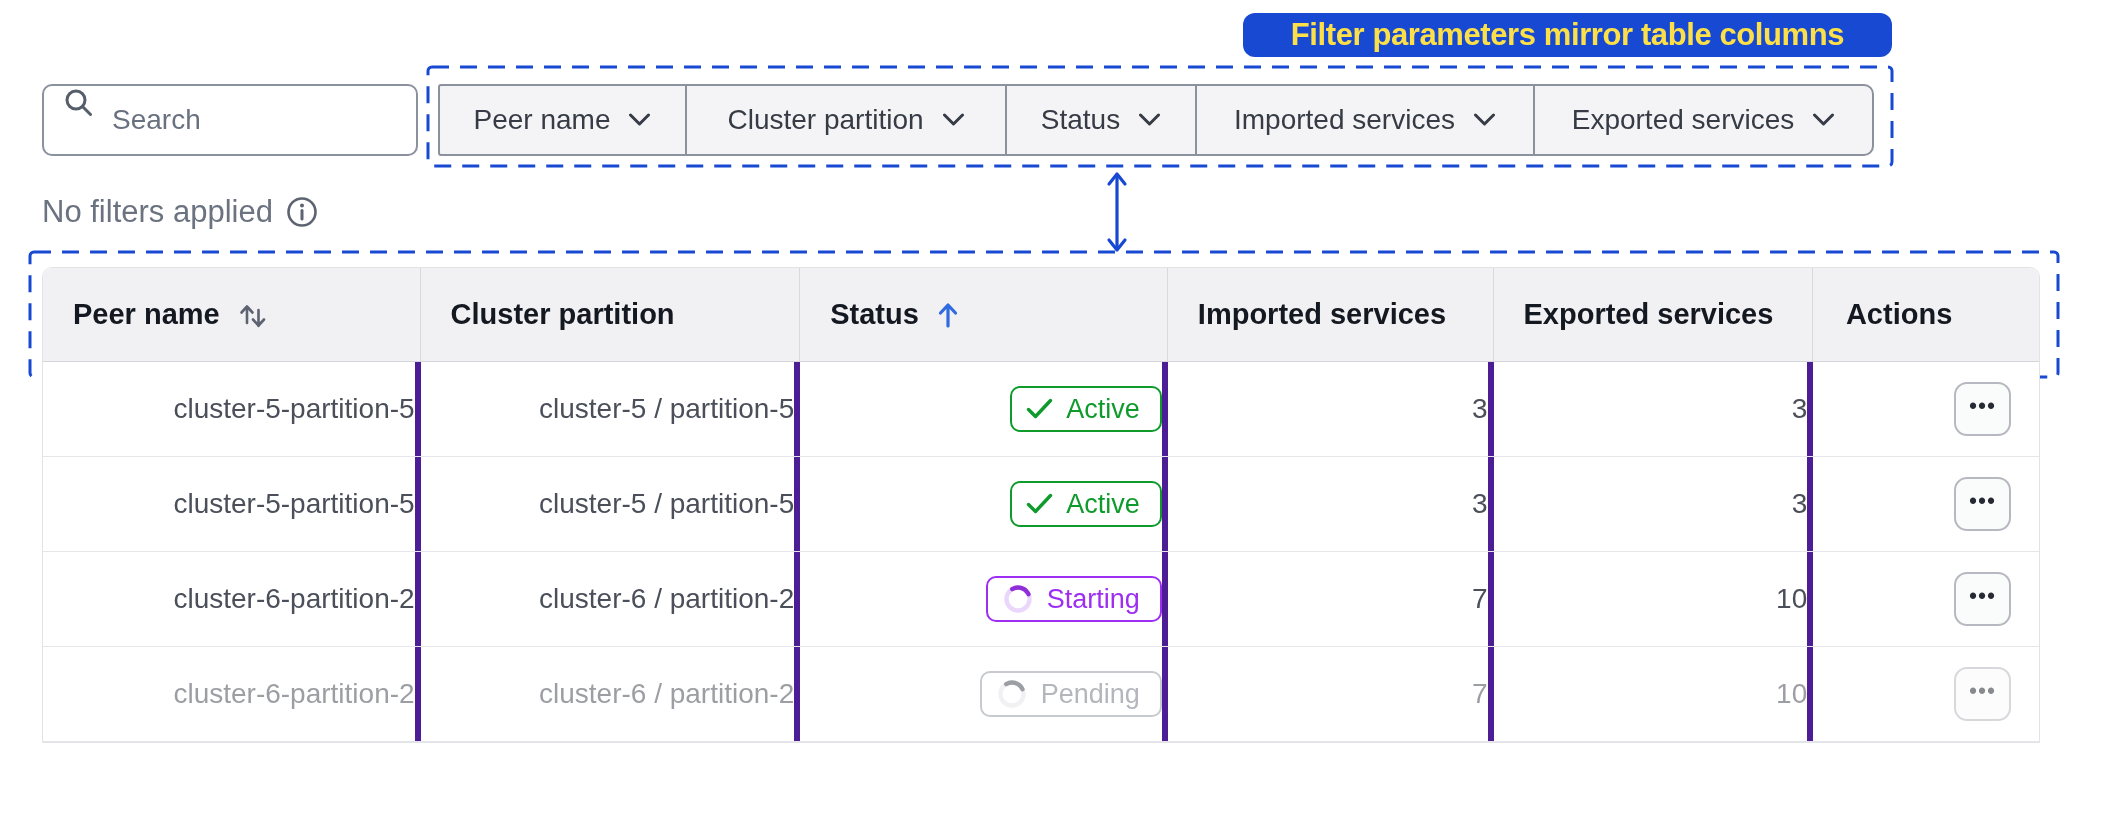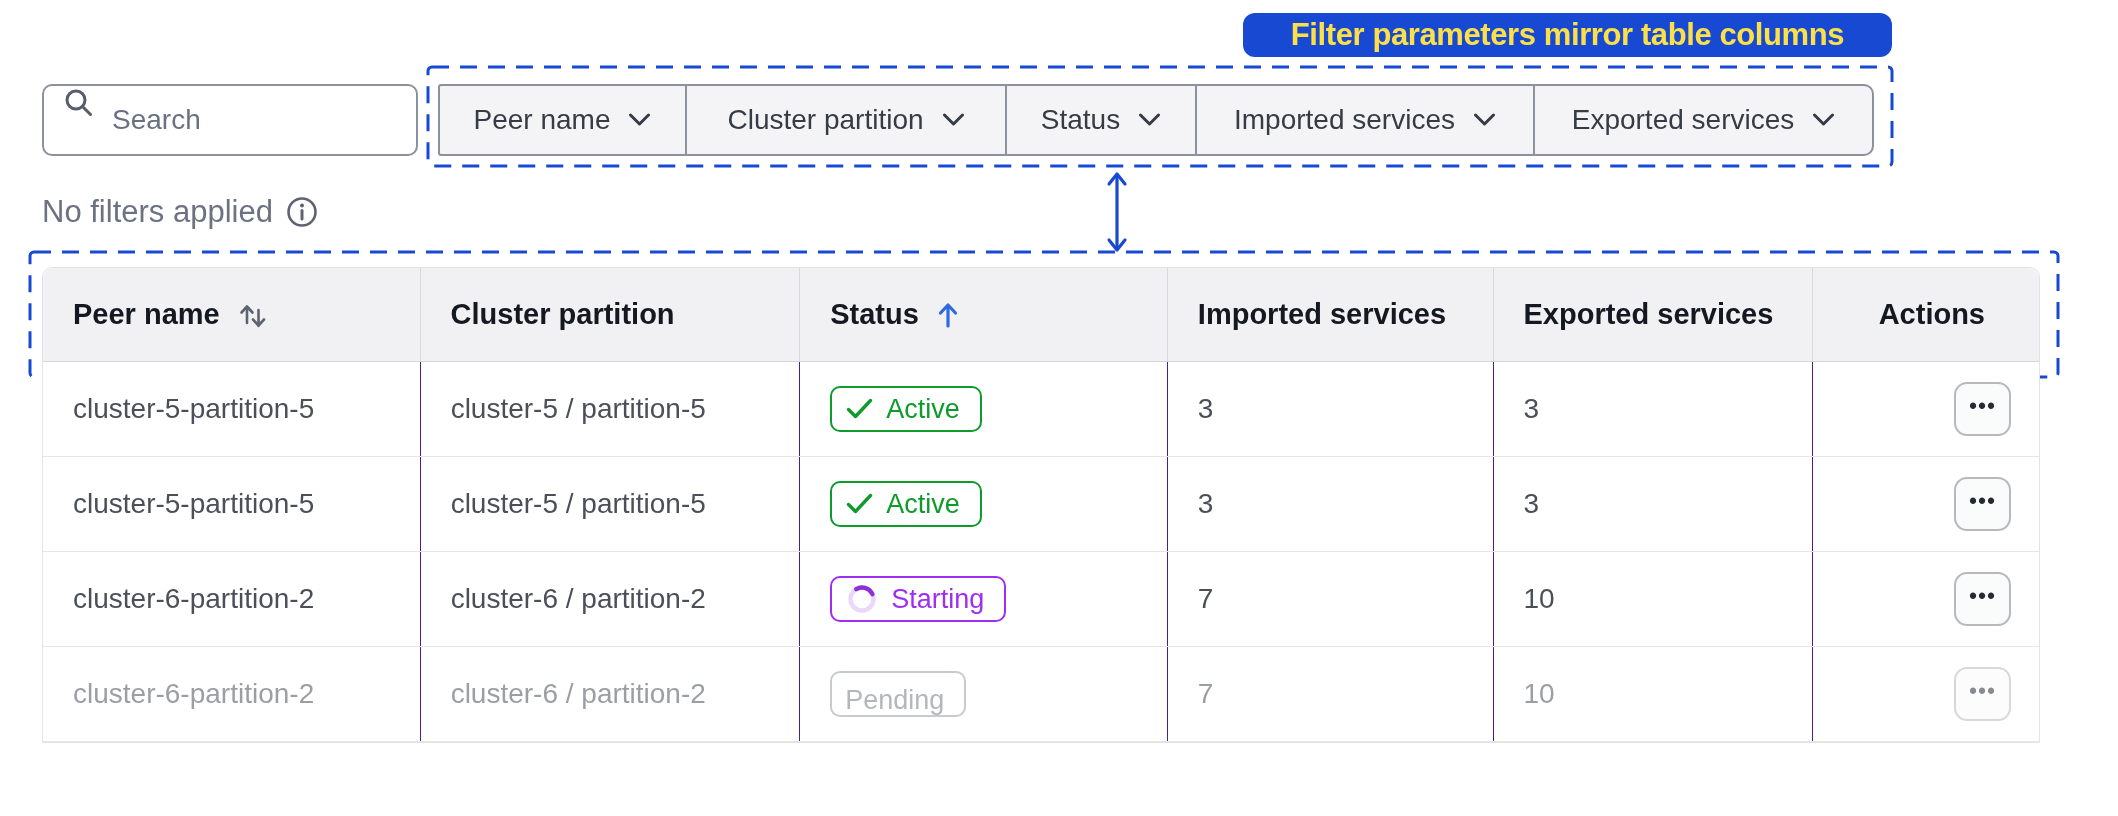--- a/index.html
+++ b/index.html
@@ -69,40 +69,40 @@
   }
   .th{
     display:flex;align-items:center;gap:16px;padding-left:30px;
     font-size:29px;font-weight:700;color:#141820;border-right:1px solid #d8d9dc;
   }
   .th:last-child{border-right:none;}
   .tr{display:flex;height:95px;border-bottom:1px solid #e5e6e9;background:#fff;}
   .tr:last-child{border-bottom:1px solid #e5e6e9;}
   .td{
     display:flex;align-items:center;padding-left:30px;
-    font-size:28px;color:#4a4f59;border-right:1px solid #4c1d95;
+    font-size:28px;color:#4a4f59;border-right:6px solid #4c1d95;justify-content:flex-end;
   }
   .td:last-child{border-right:none;}
   .c1{width:378px;}.c2{width:380px;}.c3{width:368px;}.c4{width:326px;}.c5{width:320px;}.c6{width:226px;}
-  .th.c6{justify-content:flex-end;padding-right:54px;padding-left:0;}
+  .th.c6{justify-content:center;padding-right:54px;padding-left:0;}
   .td.c6{justify-content:flex-end;padding-right:28px;padding-left:0;}
 
   .tr.muted .cell-text,
   .tr.muted .badge,
   .tr.muted .kebab{opacity:0.55;}
 
   
   .badge{
     display:inline-flex;align-items:center;gap:12px;height:46px;
     padding:0 20px 0 13px;border:2.5px solid;border-radius:10px;
     font-size:27px;background:#fff;white-space:nowrap;
   }
   .badge.active{color:var(--status-active-green);border-color:var(--status-active-green);}
   .badge.starting{color:var(--status-starting-purple);border-color:var(--status-starting-purple);}
-  .badge.pending{color:#767d88;border-color:var(--status-pending-gray);flex-direction:column;}
+  .badge.pending{color:#767d88;border-color:var(--status-pending-gray);}
 
   
   .kebab{
     width:57px;height:54px;border:2px solid #b6b9c0;border-radius:13px;background:#fafbfb;
     display:flex;align-items:center;justify-content:center;cursor:pointer;
     font-size:23px;letter-spacing:1px;color:#262b33;font-family:"Liberation Sans", sans-serif;
     padding-bottom:6px;
   }
 </style>
 </head>

